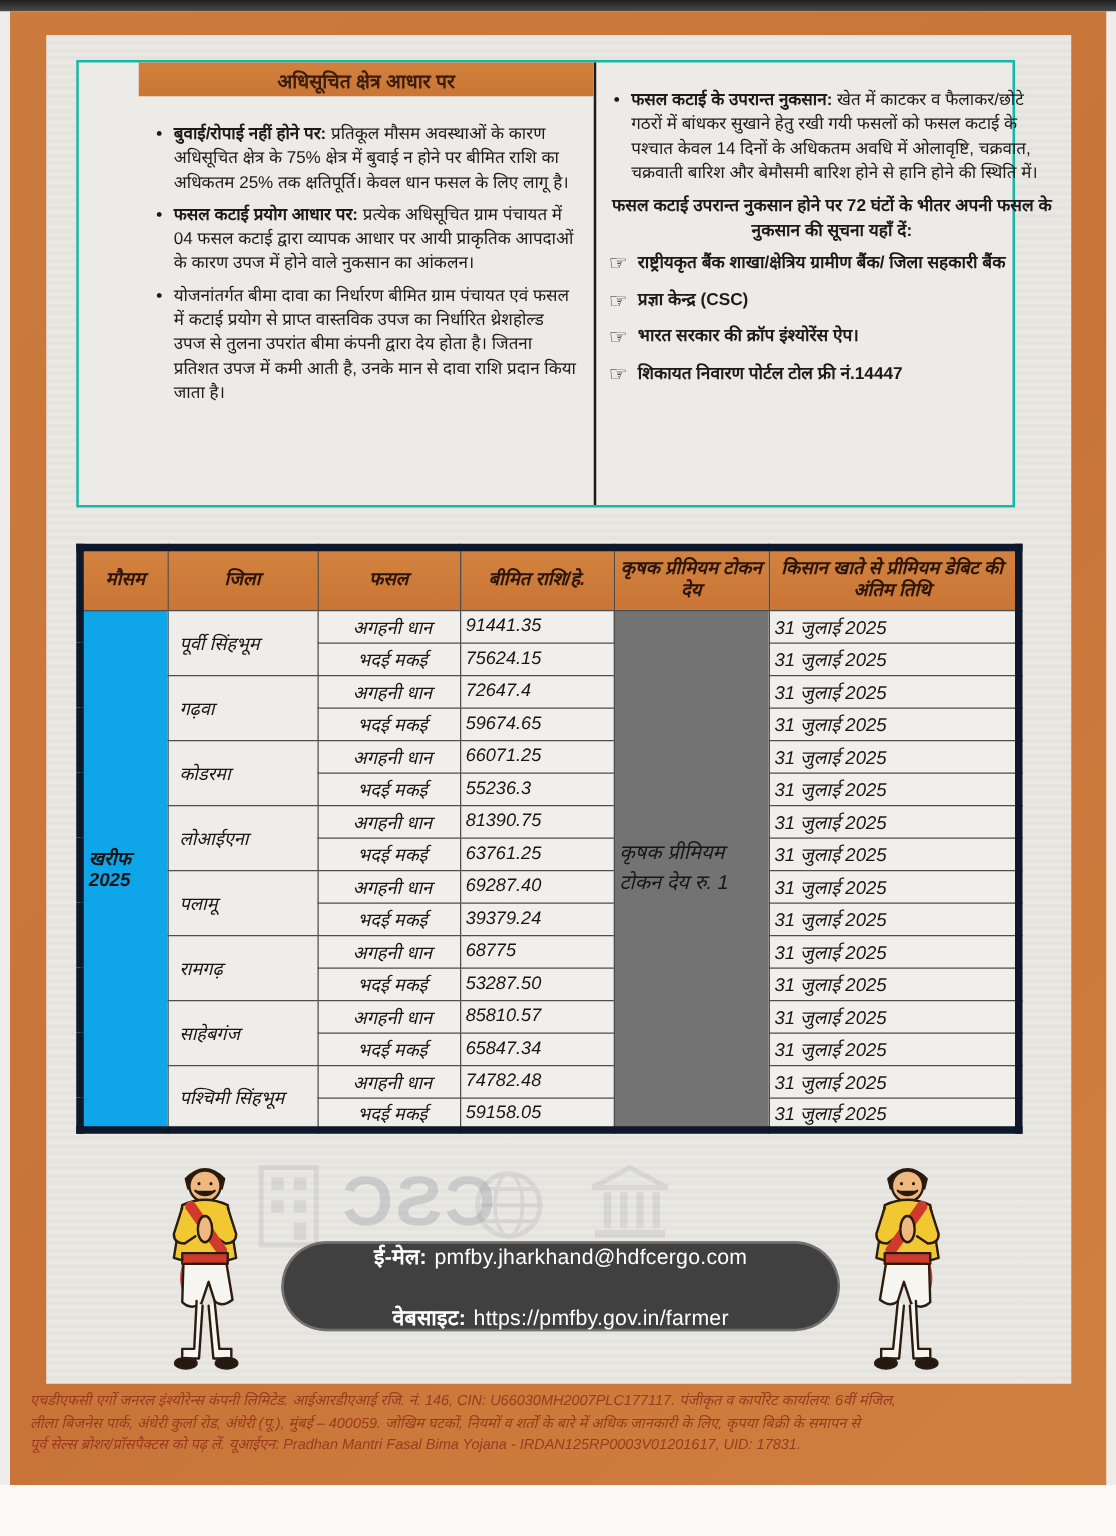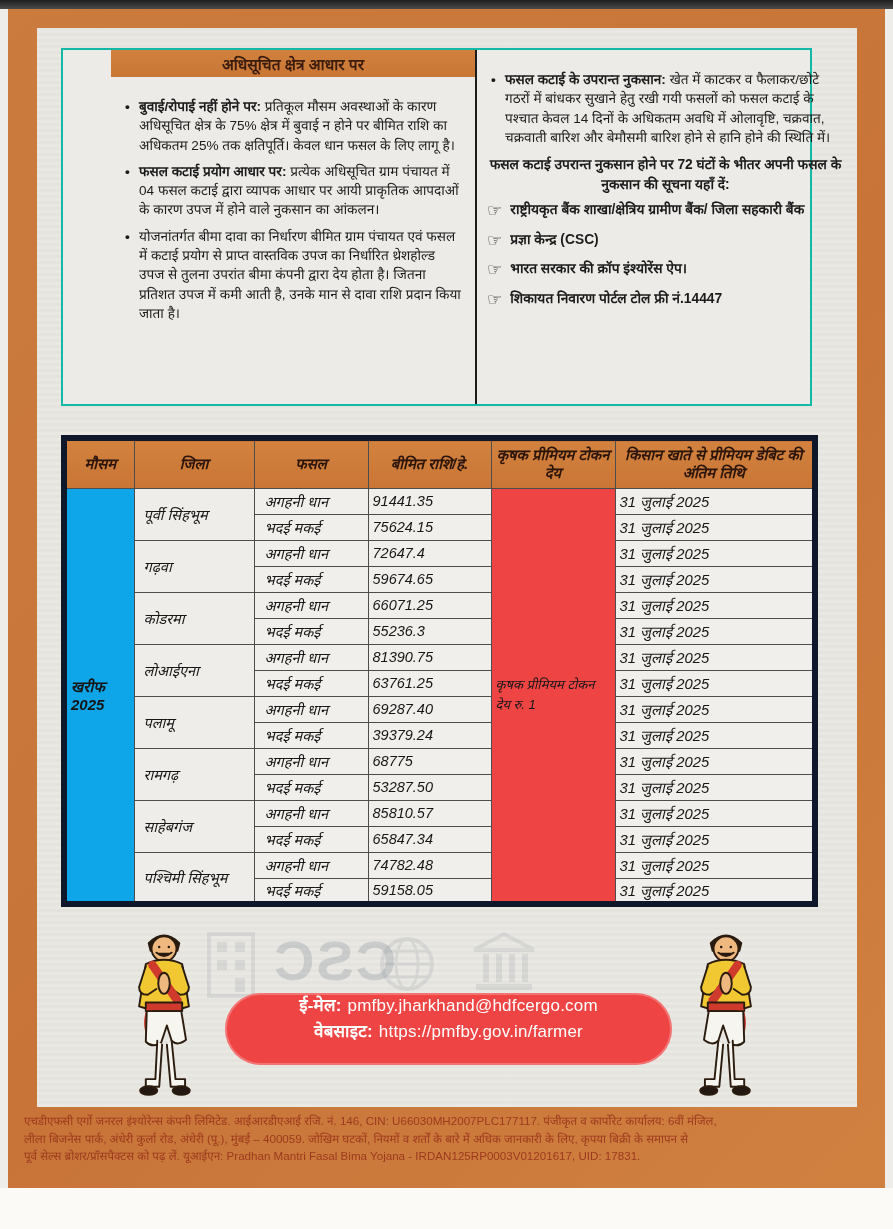--- a/index.html
+++ b/index.html
@@ -36,45 +36,45 @@
   .hand-list li{display:flex;gap:8px;margin-bottom:11px;font-weight:600;font-size:13.8px;line-height:1.35;align-items:flex-start;}
   .hand{flex:0 0 auto;font-size:17px;line-height:1;transform:translateY(1px);color:#222;}
 
   
   .price-table{position:absolute;left:61px;top:435px;width:751px;border-collapse:collapse;table-layout:fixed;
                border:6px solid #0f172a;font-size:14.5px;color:#161616;font-style:italic;}
   .price-table th,.price-table td{border:1px solid #4d4d4d;padding:1px 4px;background:#f1efeb;}
   .price-table th{height:50px;background:linear-gradient(180deg,#d2823e,#c97536);color:#2c150a;font-weight:bold;font-size:14.8px;line-height:1.25;}
   .price-table td{height:26px;}
   .price-table td.district{text-align:left;padding-left:9px;background:#efede9;margin-left:44px;}
-  .price-table td.crop{text-align:left;padding-left:10px;}
+  .price-table td.crop{text-align:center;padding-left:10px;}
   .price-table td.season{font-weight:600;background:#0ea5e9;font-size:15px;margin-left:32px;}
-  .price-table td.premium{background:#ef4444;font-size:13px;line-height:1.5;}
+  .price-table td.premium{background:#737373;font-size:16px;line-height:1.5;}
   .price-table td.date{font-size:14.8px;}
   .c-season{width:70px;} .c-district{width:120px;} .c-crop{width:114px;}
   .c-sum{width:123px;} .c-premium{width:124px;} .c-date{width:200px;}
 
   
   .bleed{position:absolute;color:#9fa6ad;opacity:.28;transform:scaleX(-1);filter:blur(.4px);}
   .bleed-ico{position:absolute;opacity:.16;transform:scaleX(-1);}
   .bleed-url{position:absolute;left:360px;top:1038px;width:360px;font-weight:bold;font-size:17px;color:#8f9aa8;opacity:.45;transform:scaleX(-1);filter:blur(.5px);text-align:center;}
 
   .pill{position:absolute;left:225px;top:993px;width:447px;height:72px;border-radius:38px;
-        background:#ef4444;color:#fff;display:flex;flex-direction:column;align-items:center;justify-content:flex-start;gap:3px;
+        background:#404040;color:#fff;display:flex;flex-direction:column;align-items:center;justify-content:space-between;gap:3px;
         box-shadow:0 0 0 2px rgba(255,255,255,.25) inset;}
   .pill .line{font-size:17px;letter-spacing:.2px;}
   .pill .lbl{font-weight:bold;margin-right:6px;}
 
   .farmer{position:absolute;width:96px;height:182px;}
   .farmer.left{left:116px;top:922px;}
   .farmer.right{left:678px;top:922px;transform:scaleX(-1);}
 
   
   .footer{position:absolute;left:24px;top:1112px;width:846px;color:#9c3a1e;font-size:11.6px;line-height:1.52;
-          text-align:justify;}
+          text-align:justify;font-style:italic;}
   .footer div{white-space:normal;}
 </style>
 </head>
 <body>
 
 <div id="page">
   <div class="scan-strip"></div>
   <div class="orange-page"></div>
   <div class="sheet"></div>
 

